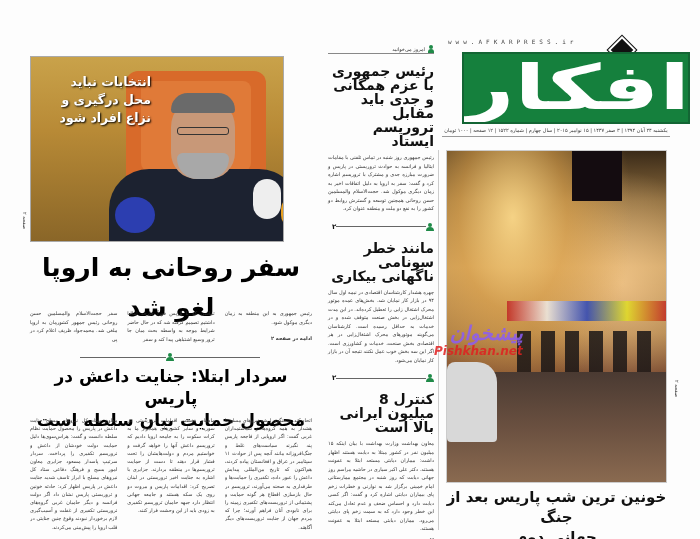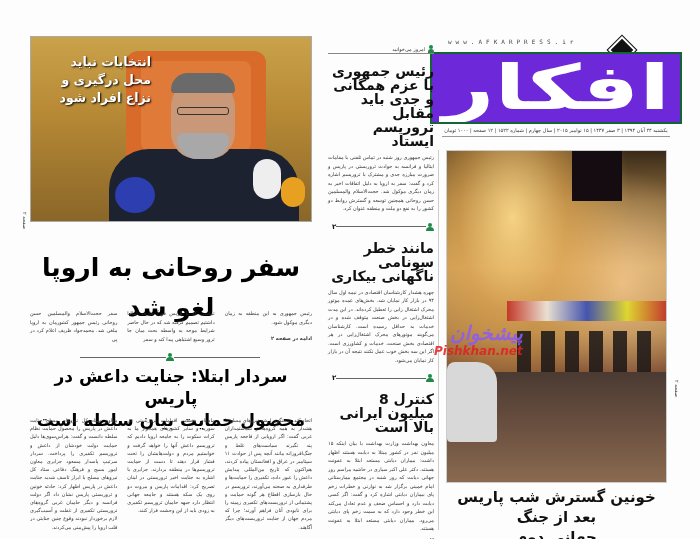--- a/index.html
+++ b/index.html
@@ -6,21 +6,21 @@
     html, body { width: 700px; height: 539px; background: #ffffff; overflow: hidden; }
     body { font-family: "DejaVu Sans", sans-serif; color: #111; position: relative; }
 
     .page { position: absolute; left: 0; top: 0; width: 700px; height: 539px; background: #fdfdfd; }
 
     
     .url-line { position: absolute; left: 448px; top: 38px; width: 160px; height: 10px;
       font-family: "DejaVu Sans Mono", monospace; font-size: 6px; letter-spacing: 4px; color: #444; direction: ltr; }
     .diamond { position: absolute; left: 612px; top: 40px; width: 20px; height: 20px; background: #111;
       transform: rotate(45deg); border: 2px solid #fff; outline: 1px solid #111; }
-    .logo-box { position: absolute; left: 430px; top: 52px; width: 252px; height: 72px; background: #6d28d9;
+    .logo-box { position: absolute; left: 462px; top: 52px; width: 228px; height: 72px; background: #15803d;
       border: 2px solid #136534; display: flex; align-items: center; justify-content: center; overflow: hidden; }
     .logo-text { color: #fff; font-family: "DejaVu Sans", sans-serif; font-weight: bold; font-size: 62px; line-height: 1;
       letter-spacing: -2px; direction: rtl; transform: scaleX(1.45); }
     .date-line { position: absolute; left: 442px; top: 127px; width: 228px; height: 10px; font-size: 5px; color: #333;
       direction: rtl; text-align: center; border-bottom: 1px solid #999; white-space: nowrap; overflow: hidden; }
 
     
     .paris-photo { position: absolute; left: 446px; top: 150px; width: 221px; height: 333px;
       background:
         radial-gradient(ellipse at 30% 20%, rgba(255,220,140,0.9) 0%, rgba(230,170,80,0.6) 25%, rgba(0,0,0,0) 55%),
@@ -51,21 +51,21 @@
     .mid-head { font-weight: bold; font-size: 14px; line-height: 14px; margin-bottom: 5px; }
     .body-text { font-size: 5px; line-height: 8.5px; color: #333; text-align: justify; }
     .divider { display: flex; align-items: center; height: 12px; margin: 8px 0; position: relative; }
     .divider-line { flex: 1; height: 1px; background: #666; }
     .divider-num { font-size: 7px; font-weight: bold; padding-left: 4px; }
     .tree-icon { width: 8px; height: 8px; position: relative; }
     .tree-icon::before { content: ""; position: absolute; left: 2px; top: 0; width: 4px; height: 4px; border-radius: 50%; background: #1f8a48; }
     .tree-icon::after { content: ""; position: absolute; left: 0; top: 4px; width: 8px; height: 4px; border-radius: 4px 4px 0 0; background: #1f8a48; }
 
     
-    .minister-photo { position: absolute; left: 30px; top: 36px; width: 282px; height: 186px; overflow: hidden;
+    .minister-photo { position: absolute; left: 30px; top: 56px; width: 254px; height: 186px; overflow: hidden;
       border: 1px solid #aaa;
       background: linear-gradient(180deg, #c9a24a 0%, #b88a36 40%, #8a6628 100%); }
     .chair { position: absolute; left: 95px; top: 14px; width: 140px; height: 120px; background: #d86a2a; border-radius: 12px; }
     .chair-inner { position: absolute; left: 110px; top: 24px; width: 110px; height: 90px; background: #e07a38; border-radius: 8px; }
     .suit { position: absolute; left: 78px; top: 112px; width: 190px; height: 80px; background: #1c2230; border-radius: 40px 40px 0 0; }
     .face { position: absolute; left: 140px; top: 40px; width: 64px; height: 82px; background: #c89878; border-radius: 30px 30px 26px 26px; }
     .hair { position: absolute; left: 140px; top: 36px; width: 64px; height: 20px; background: #6a6a6a; border-radius: 30px 30px 6px 6px; }
     .beard { position: absolute; left: 146px; top: 96px; width: 52px; height: 26px; background: #a8a8a8; border-radius: 6px 6px 22px 22px; }
     .glasses { position: absolute; left: 146px; top: 70px; width: 52px; height: 8px; border: 1px solid #333; border-radius: 3px; }
     .mic { position: absolute; border-radius: 50%; }
@@ -111,21 +111,21 @@
 
   <div class="paris-photo">
     <div class="paris-sky"></div>
     <div class="paris-lights"></div>
     <div class="paris-people"></div>
     <div class="paris-street"></div>
     <div class="paris-car"></div>
   </div>
   <div class="page-ref-vert">صفحه ۲</div>
   <div class="paris-caption">
-    <div>خونین گسترش شب پاریس بعد از جنگ</div>
+    <div>خونین ترین شب پاریس بعد از جنگ</div>
     <div>جهانی دوم</div>
   </div>
 
   <div class="col-rule"></div>
   <div class="mid-col">
     <div class="section-tag">
       <span class="person-icon"></span>
       <span>امروز می‌خوانید</span>
     </div>
 

